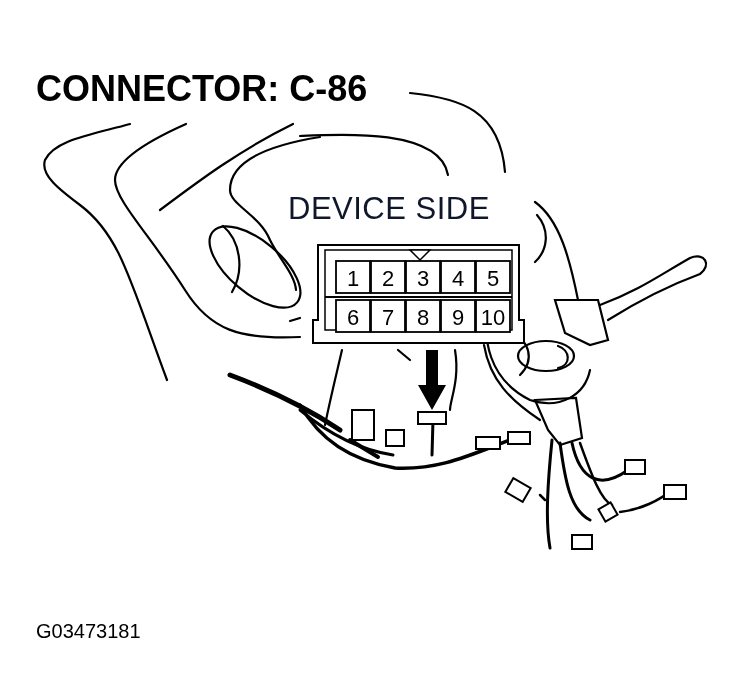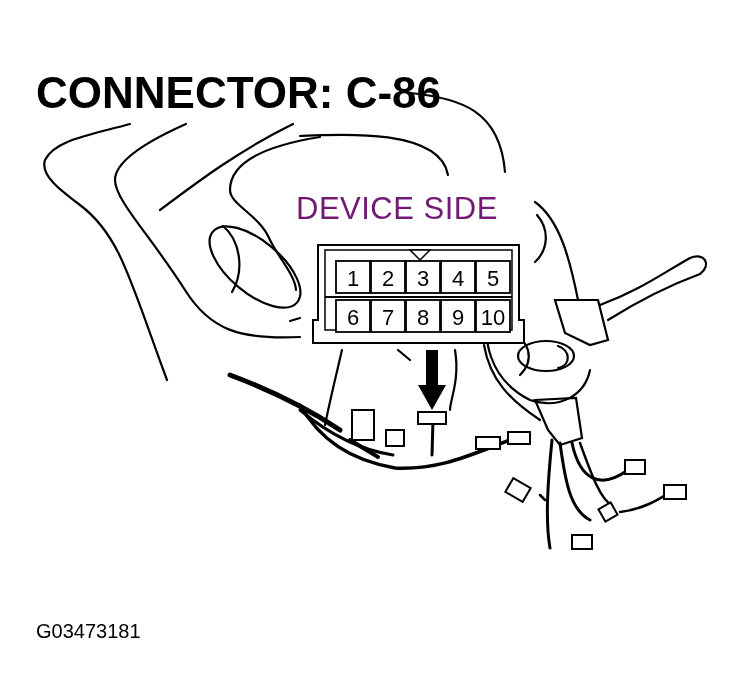--- a/index.html
+++ b/index.html
@@ -1,18 +1,18 @@
 <!DOCTYPE html>
 <html><head>
 <meta charset="utf-8">
 <style>
   html, body { margin: 0; padding: 0; background: #ffffff; }
   body { width: 749px; height: 674px; position: relative; overflow: hidden; font-family: "Liberation Sans", sans-serif; }
-  .title { position: absolute; left: 36px; top: 68px; font-size: 44px; font-weight: bold; color: #000; letter-spacing: 0px; white-space: nowrap; }
-  .subtitle { position: absolute; left: 288px; top: 191px; font-size: 31px; color: #701a75; white-space: nowrap; letter-spacing: 0.5px; margin-left: 8px; }
+  .title { position: absolute; left: 36px; top: 68px; font-size: 36px; font-weight: bold; color: #000; letter-spacing: 0px; white-space: nowrap; }
+  .subtitle { position: absolute; left: 288px; top: 191px; font-size: 31px; color: #0f172a; white-space: nowrap; letter-spacing: 0.5px; }
   .figid { position: absolute; left: 36px; top: 573px; font-size: 20px; color: #000; white-space: nowrap; margin-top: 47px; }
   svg.art { position: absolute; left: 0; top: 0; }
   .pin-label { font-family: "Liberation Sans", sans-serif; font-size: 22px; fill: #000; }
 </style>
 </head>
 <body>
 
 <div class="title">CONNECTOR: C-86</div>
 <div class="subtitle">DEVICE SIDE</div>
 <div class="figid">G03473181</div>

